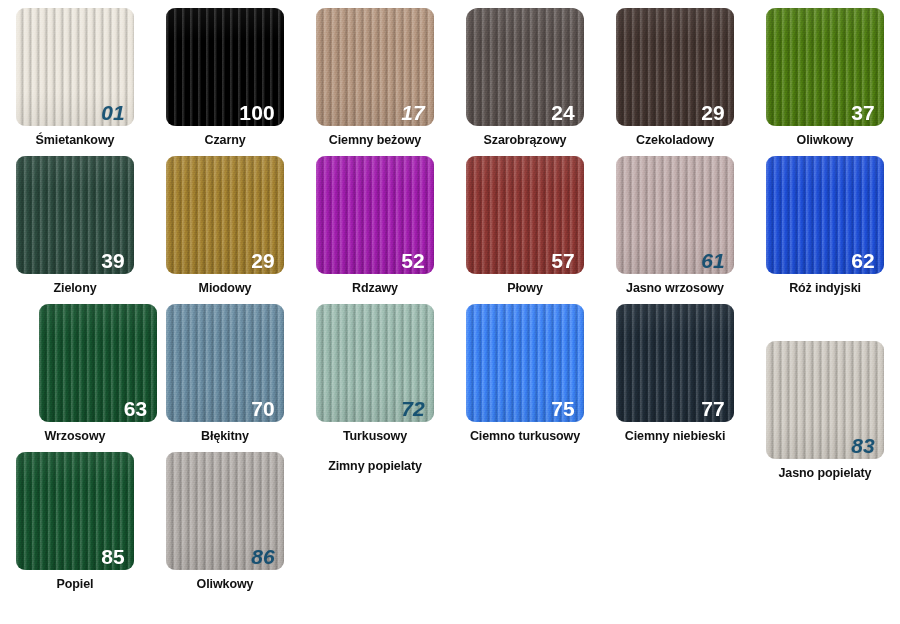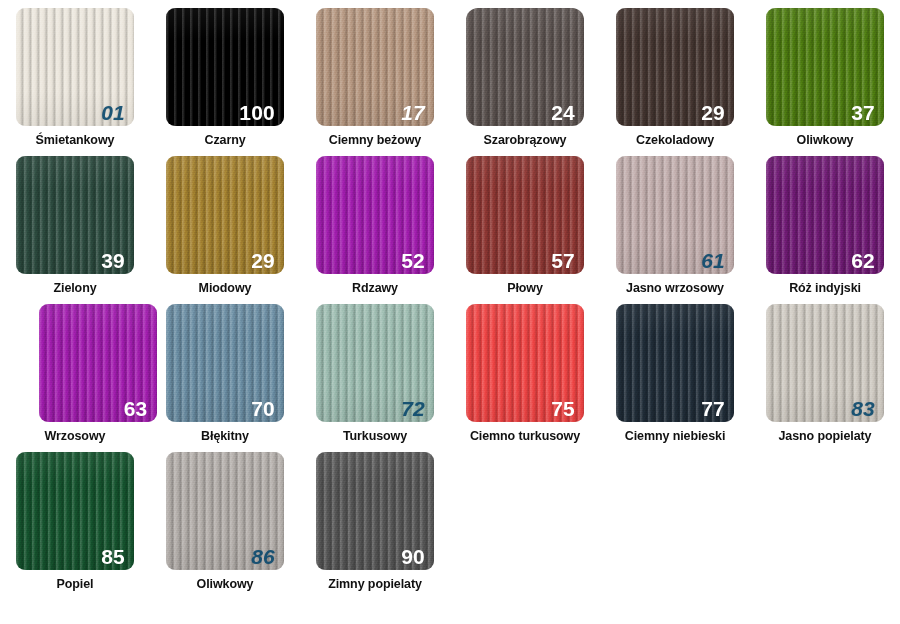--- a/index.html
+++ b/index.html
@@ -215,30 +215,30 @@
     <div class="swatch-cell">
       <div class="swatch-tile" style="background-color: rgb(194, 174, 173);">
         <div class="ribs"></div>
         <div class="grain"></div>
         <div class="shade"></div>
         <div class="swatch-number on-light">61</div>
       </div>
       <div class="swatch-label">Jasno wrzosowy</div>
     </div>
     <div class="swatch-cell">
-      <div class="swatch-tile" style="background-color: #701a75;">
+      <div class="swatch-tile" style="background-color: #1d4ed8;">
         <div class="ribs"></div>
         <div class="grain"></div>
         <div class="shade"></div>
         <div class="swatch-number">62</div>
       </div>
       <div class="swatch-label">Róż indyjski</div>
     </div>
     <div class="swatch-cell">
-      <div class="swatch-tile" style="background-color: #a21caf; margin-left: 45px;">
+      <div class="swatch-tile" style="background-color: #14532d; margin-left: 45px;">
         <div class="ribs"></div>
         <div class="grain"></div>
         <div class="shade"></div>
         <div class="swatch-number">63</div>
       </div>
       <div class="swatch-label">Wrzosowy</div>
     </div>
     <div class="swatch-cell">
       <div class="swatch-tile" style="background-color: rgb(106, 141, 163);">
         <div class="ribs"></div>
@@ -251,39 +251,39 @@
     <div class="swatch-cell">
       <div class="swatch-tile" style="background-color: rgb(157, 189, 177);">
         <div class="ribs"></div>
         <div class="grain"></div>
         <div class="shade"></div>
         <div class="swatch-number on-light">72</div>
       </div>
       <div class="swatch-label">Turkusowy</div>
     </div>
     <div class="swatch-cell">
-      <div class="swatch-tile" style="background-color: #ef4444;">
+      <div class="swatch-tile" style="background-color: #3b82f6;">
         <div class="ribs"></div>
         <div class="grain"></div>
         <div class="shade"></div>
         <div class="swatch-number">75</div>
       </div>
       <div class="swatch-label">Ciemno turkusowy</div>
     </div>
     <div class="swatch-cell">
       <div class="swatch-tile" style="background-color: rgb(31, 44, 56);">
         <div class="ribs"></div>
         <div class="grain"></div>
         <div class="shade"></div>
         <div class="swatch-number">77</div>
       </div>
       <div class="swatch-label">Ciemny niebieski</div>
     </div>
     <div class="swatch-cell">
-      <div class="swatch-tile" style="background-color: rgb(207, 202, 194);">
+      <div class="swatch-tile" style="background-color: rgb(207, 202, 194); margin-top: 37px;">
         <div class="ribs"></div>
         <div class="grain"></div>
         <div class="shade"></div>
         <div class="swatch-number on-light">83</div>
       </div>
       <div class="swatch-label">Jasno popielaty</div>
     </div>
     <div class="swatch-cell">
       <div class="swatch-tile" style="background-color: #14532d;">
         <div class="ribs"></div>
@@ -296,21 +296,15 @@
     <div class="swatch-cell">
       <div class="swatch-tile" style="background-color: rgb(179, 174, 170);">
         <div class="ribs"></div>
         <div class="grain"></div>
         <div class="shade"></div>
         <div class="swatch-number on-light">86</div>
       </div>
       <div class="swatch-label">Oliwkowy</div>
     </div>
     <div class="swatch-cell">
-      <div class="swatch-tile" style="background-color: rgb(86, 86, 86);">
-        <div class="ribs"></div>
-        <div class="grain"></div>
-        <div class="shade"></div>
-        <div class="swatch-number">90</div>
-      </div>
       <div class="swatch-label">Zimny popielaty</div>
     </div>
   </div>
 
 </body></html>

